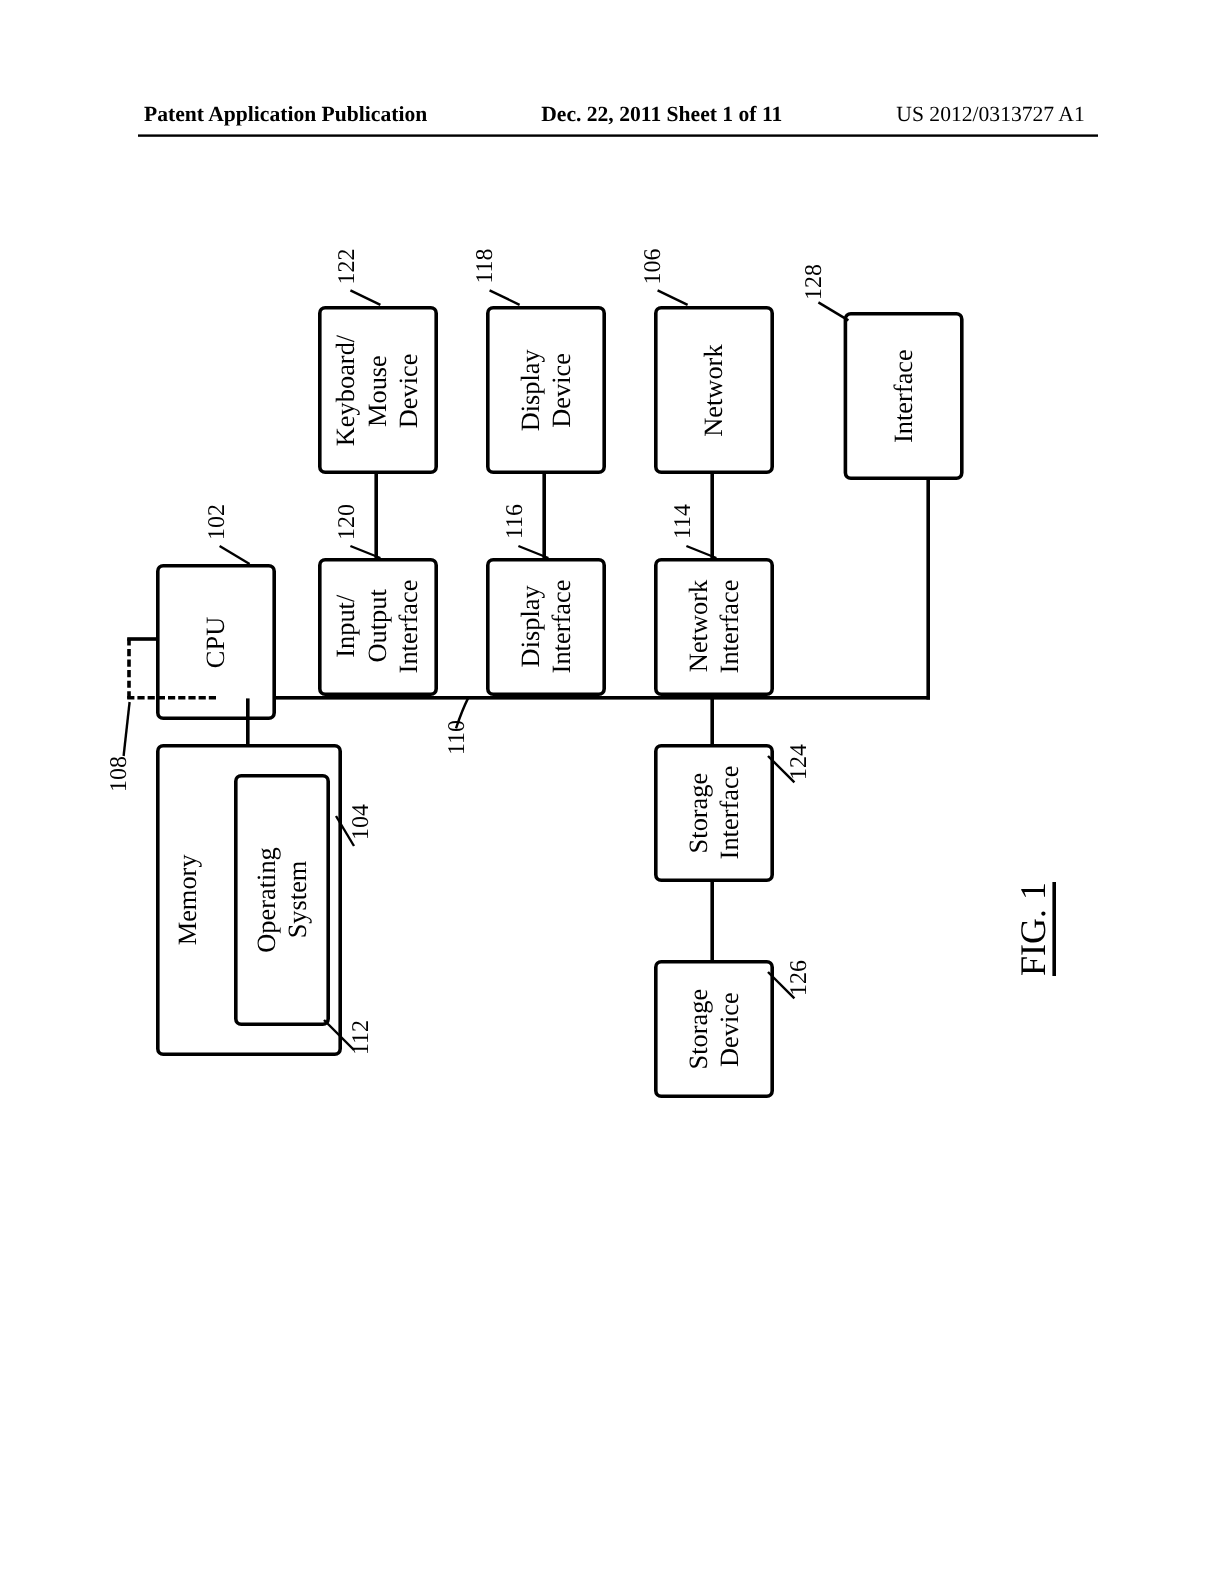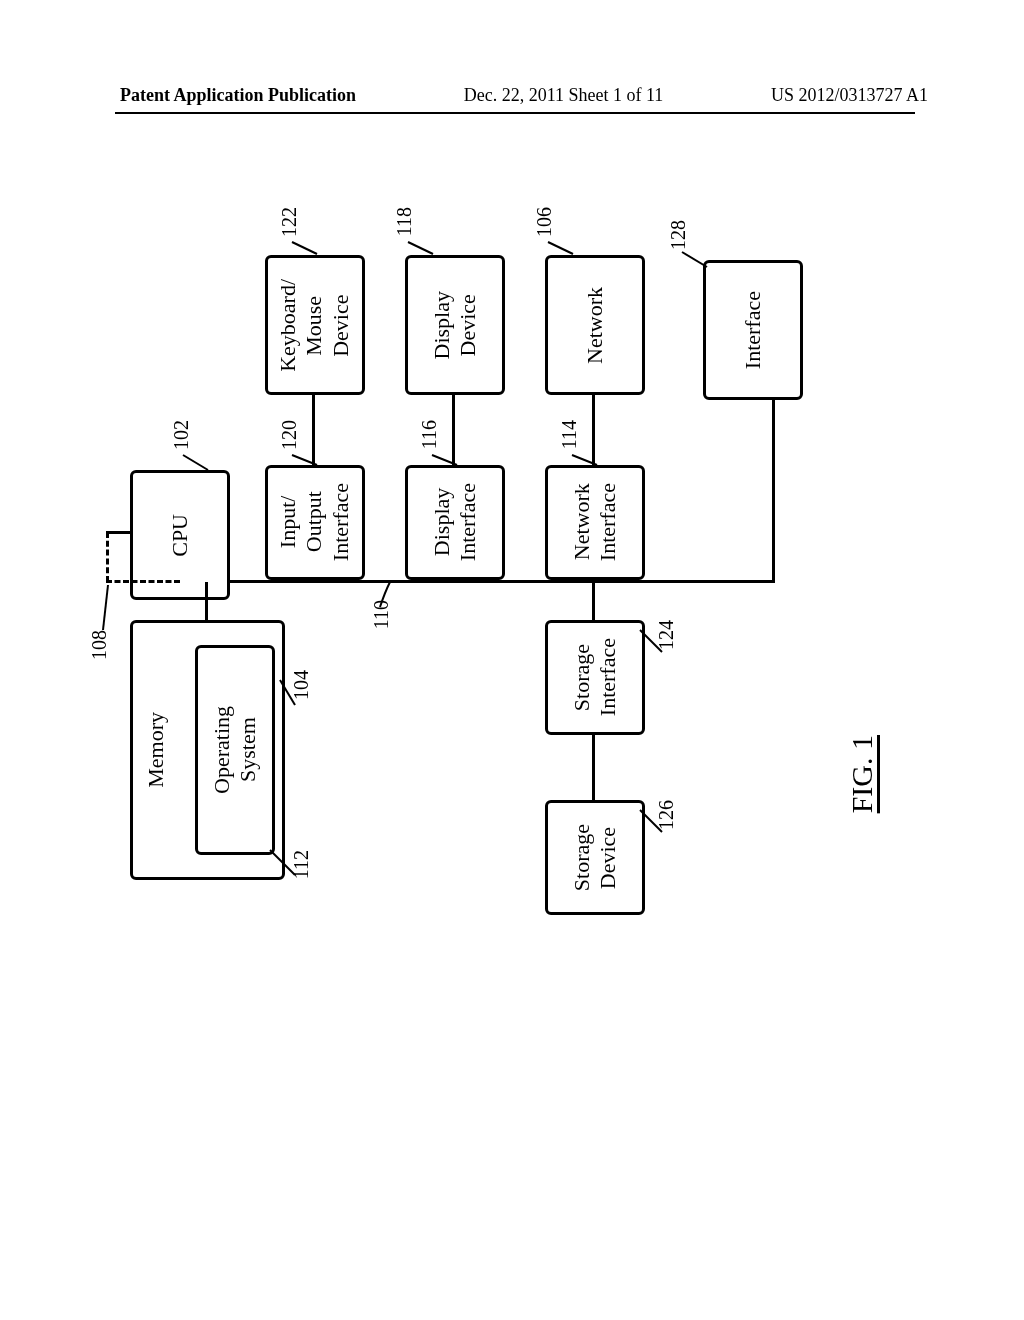--- a/index.html
+++ b/index.html
@@ -14,29 +14,29 @@
       height: 1320px;
       position: relative;
     }
     .header {
       position: absolute;
       top: 85px;
       left: 0;
       width: 100%;
       display: flex;
       justify-content: space-between;
-      padding: 0 96px 0 120px;
+      padding: 0 120px 0 120px;
       font-size: 18px;
       font-weight: bold;
     }
     .header-left {
       font-weight: bold;
     }
     .header-center {
-      font-weight: normal;
+      font-weight: bold;
     }
     .header-right {
       font-weight: normal;
     }
     .header-line {
       position: absolute;
       top: 112px;
       left: 115px;
       width: 800px;
       height: 2px;

